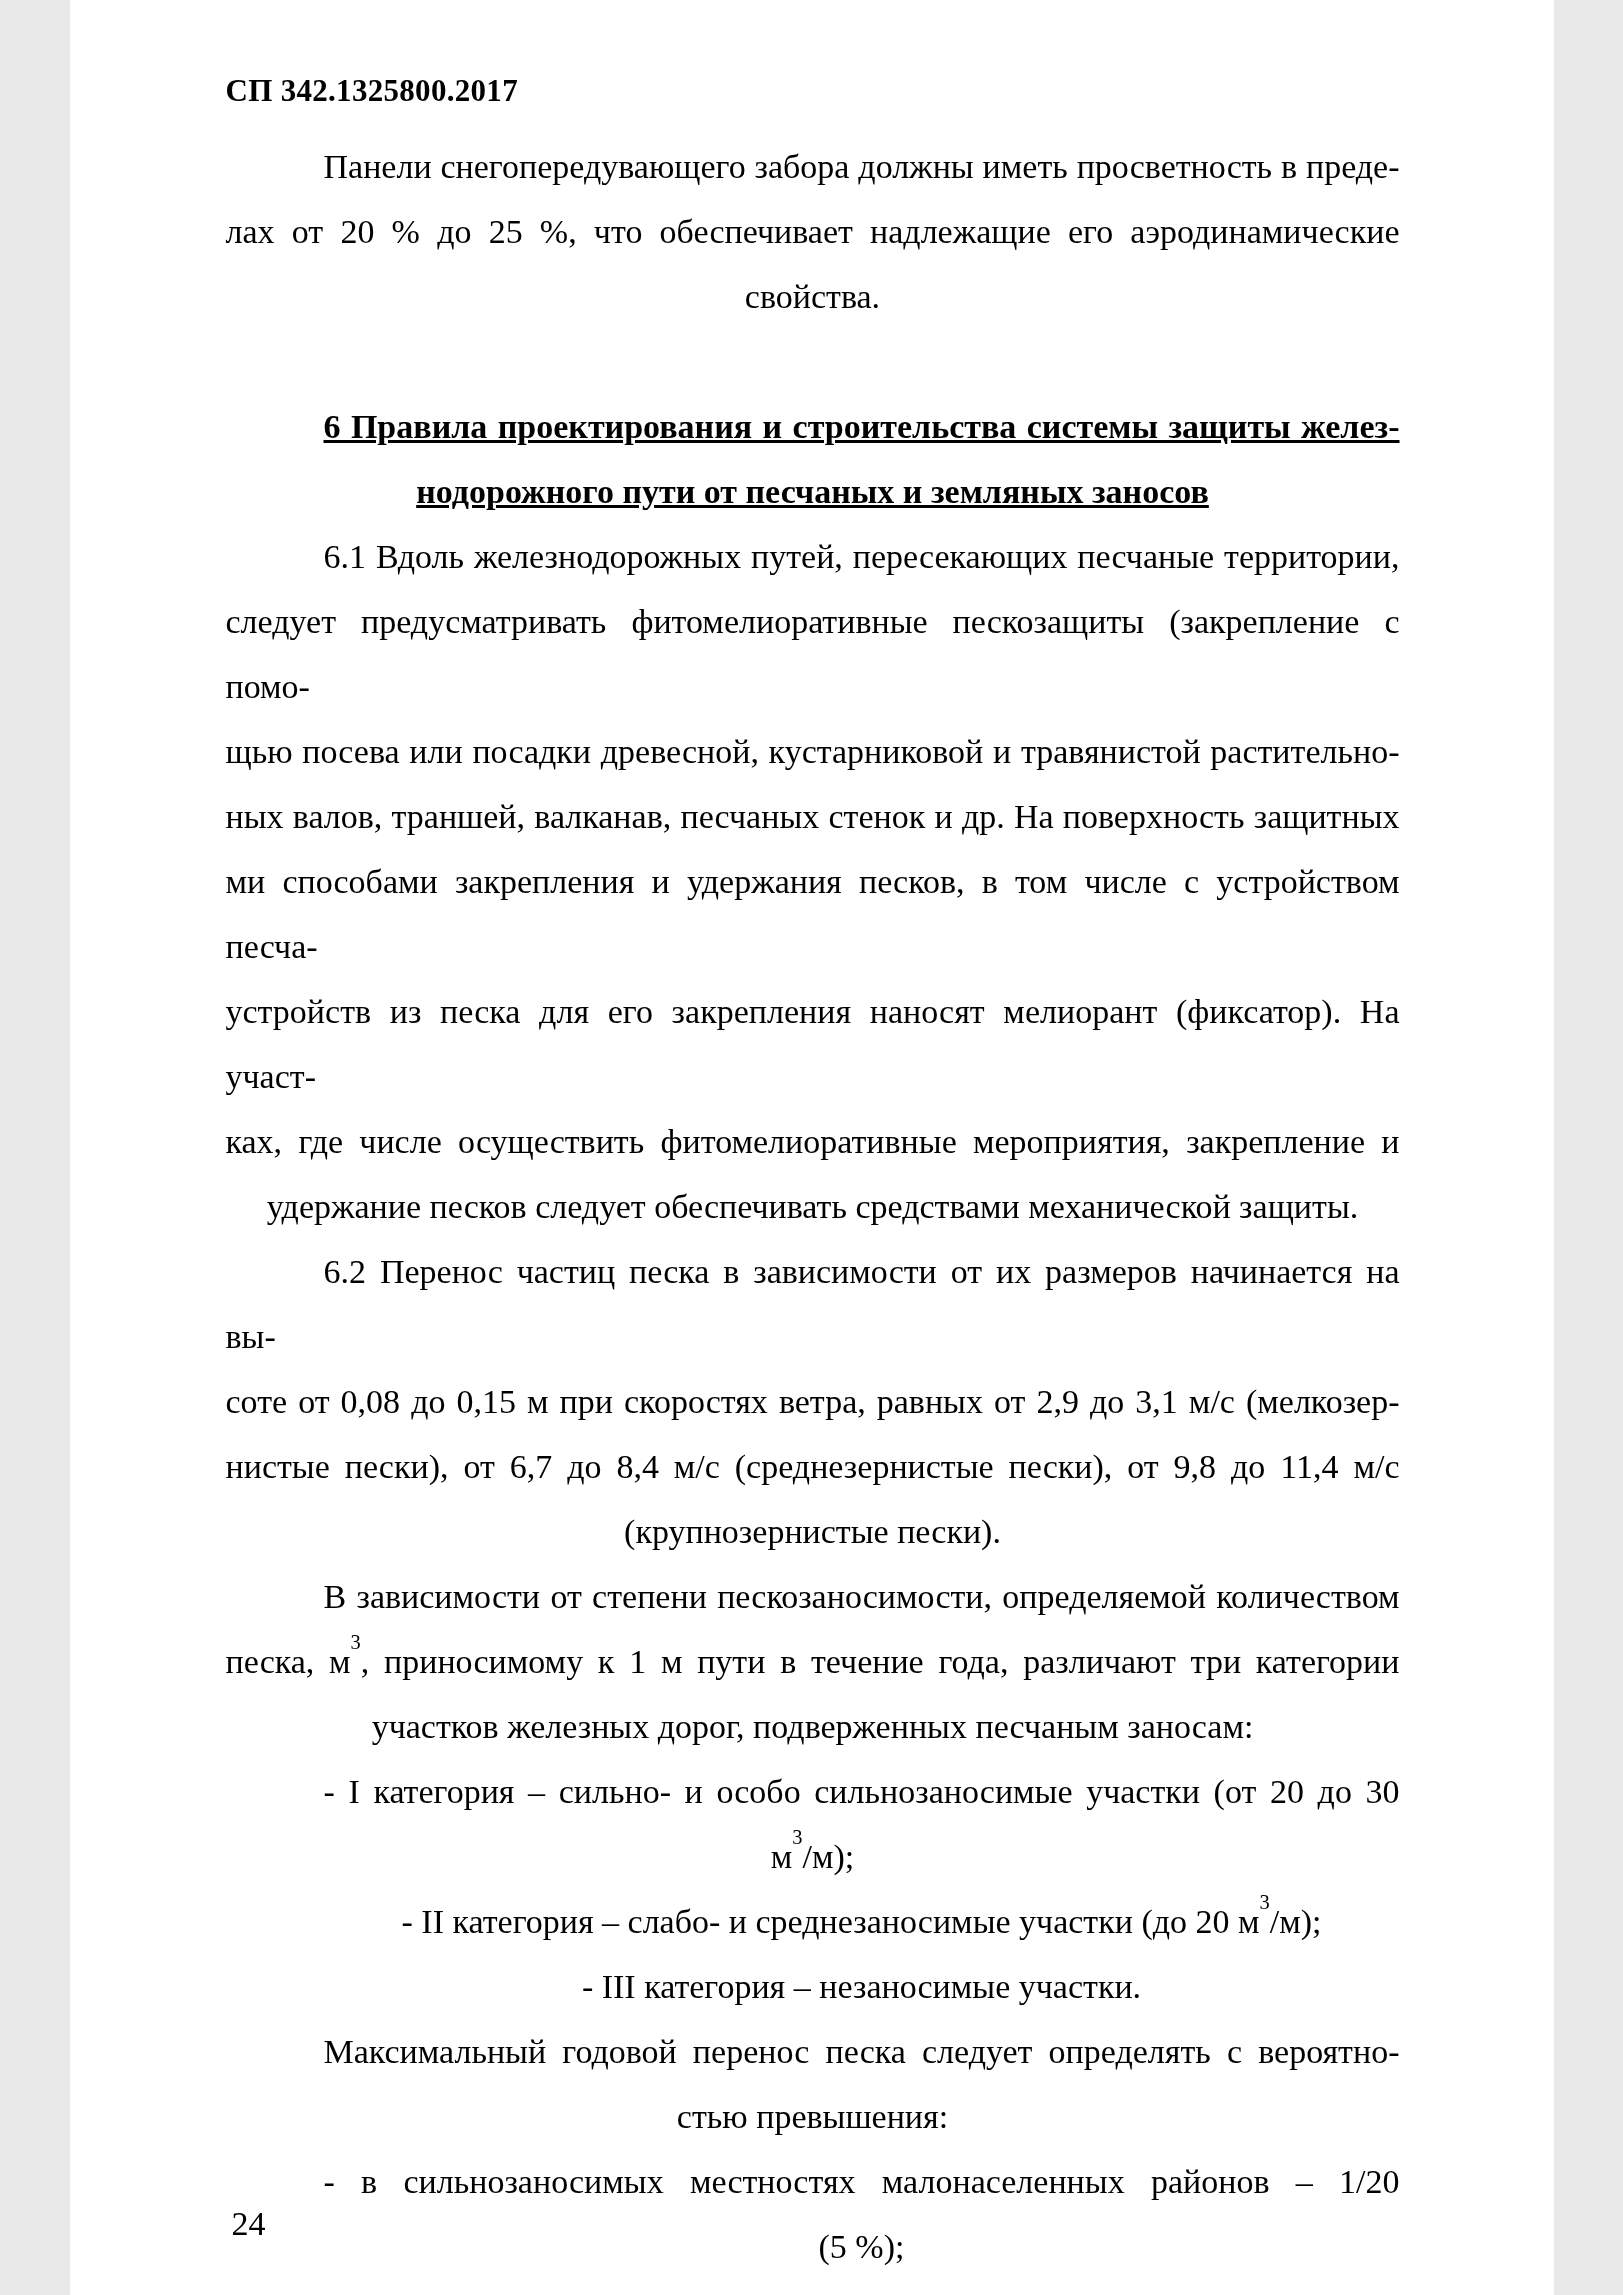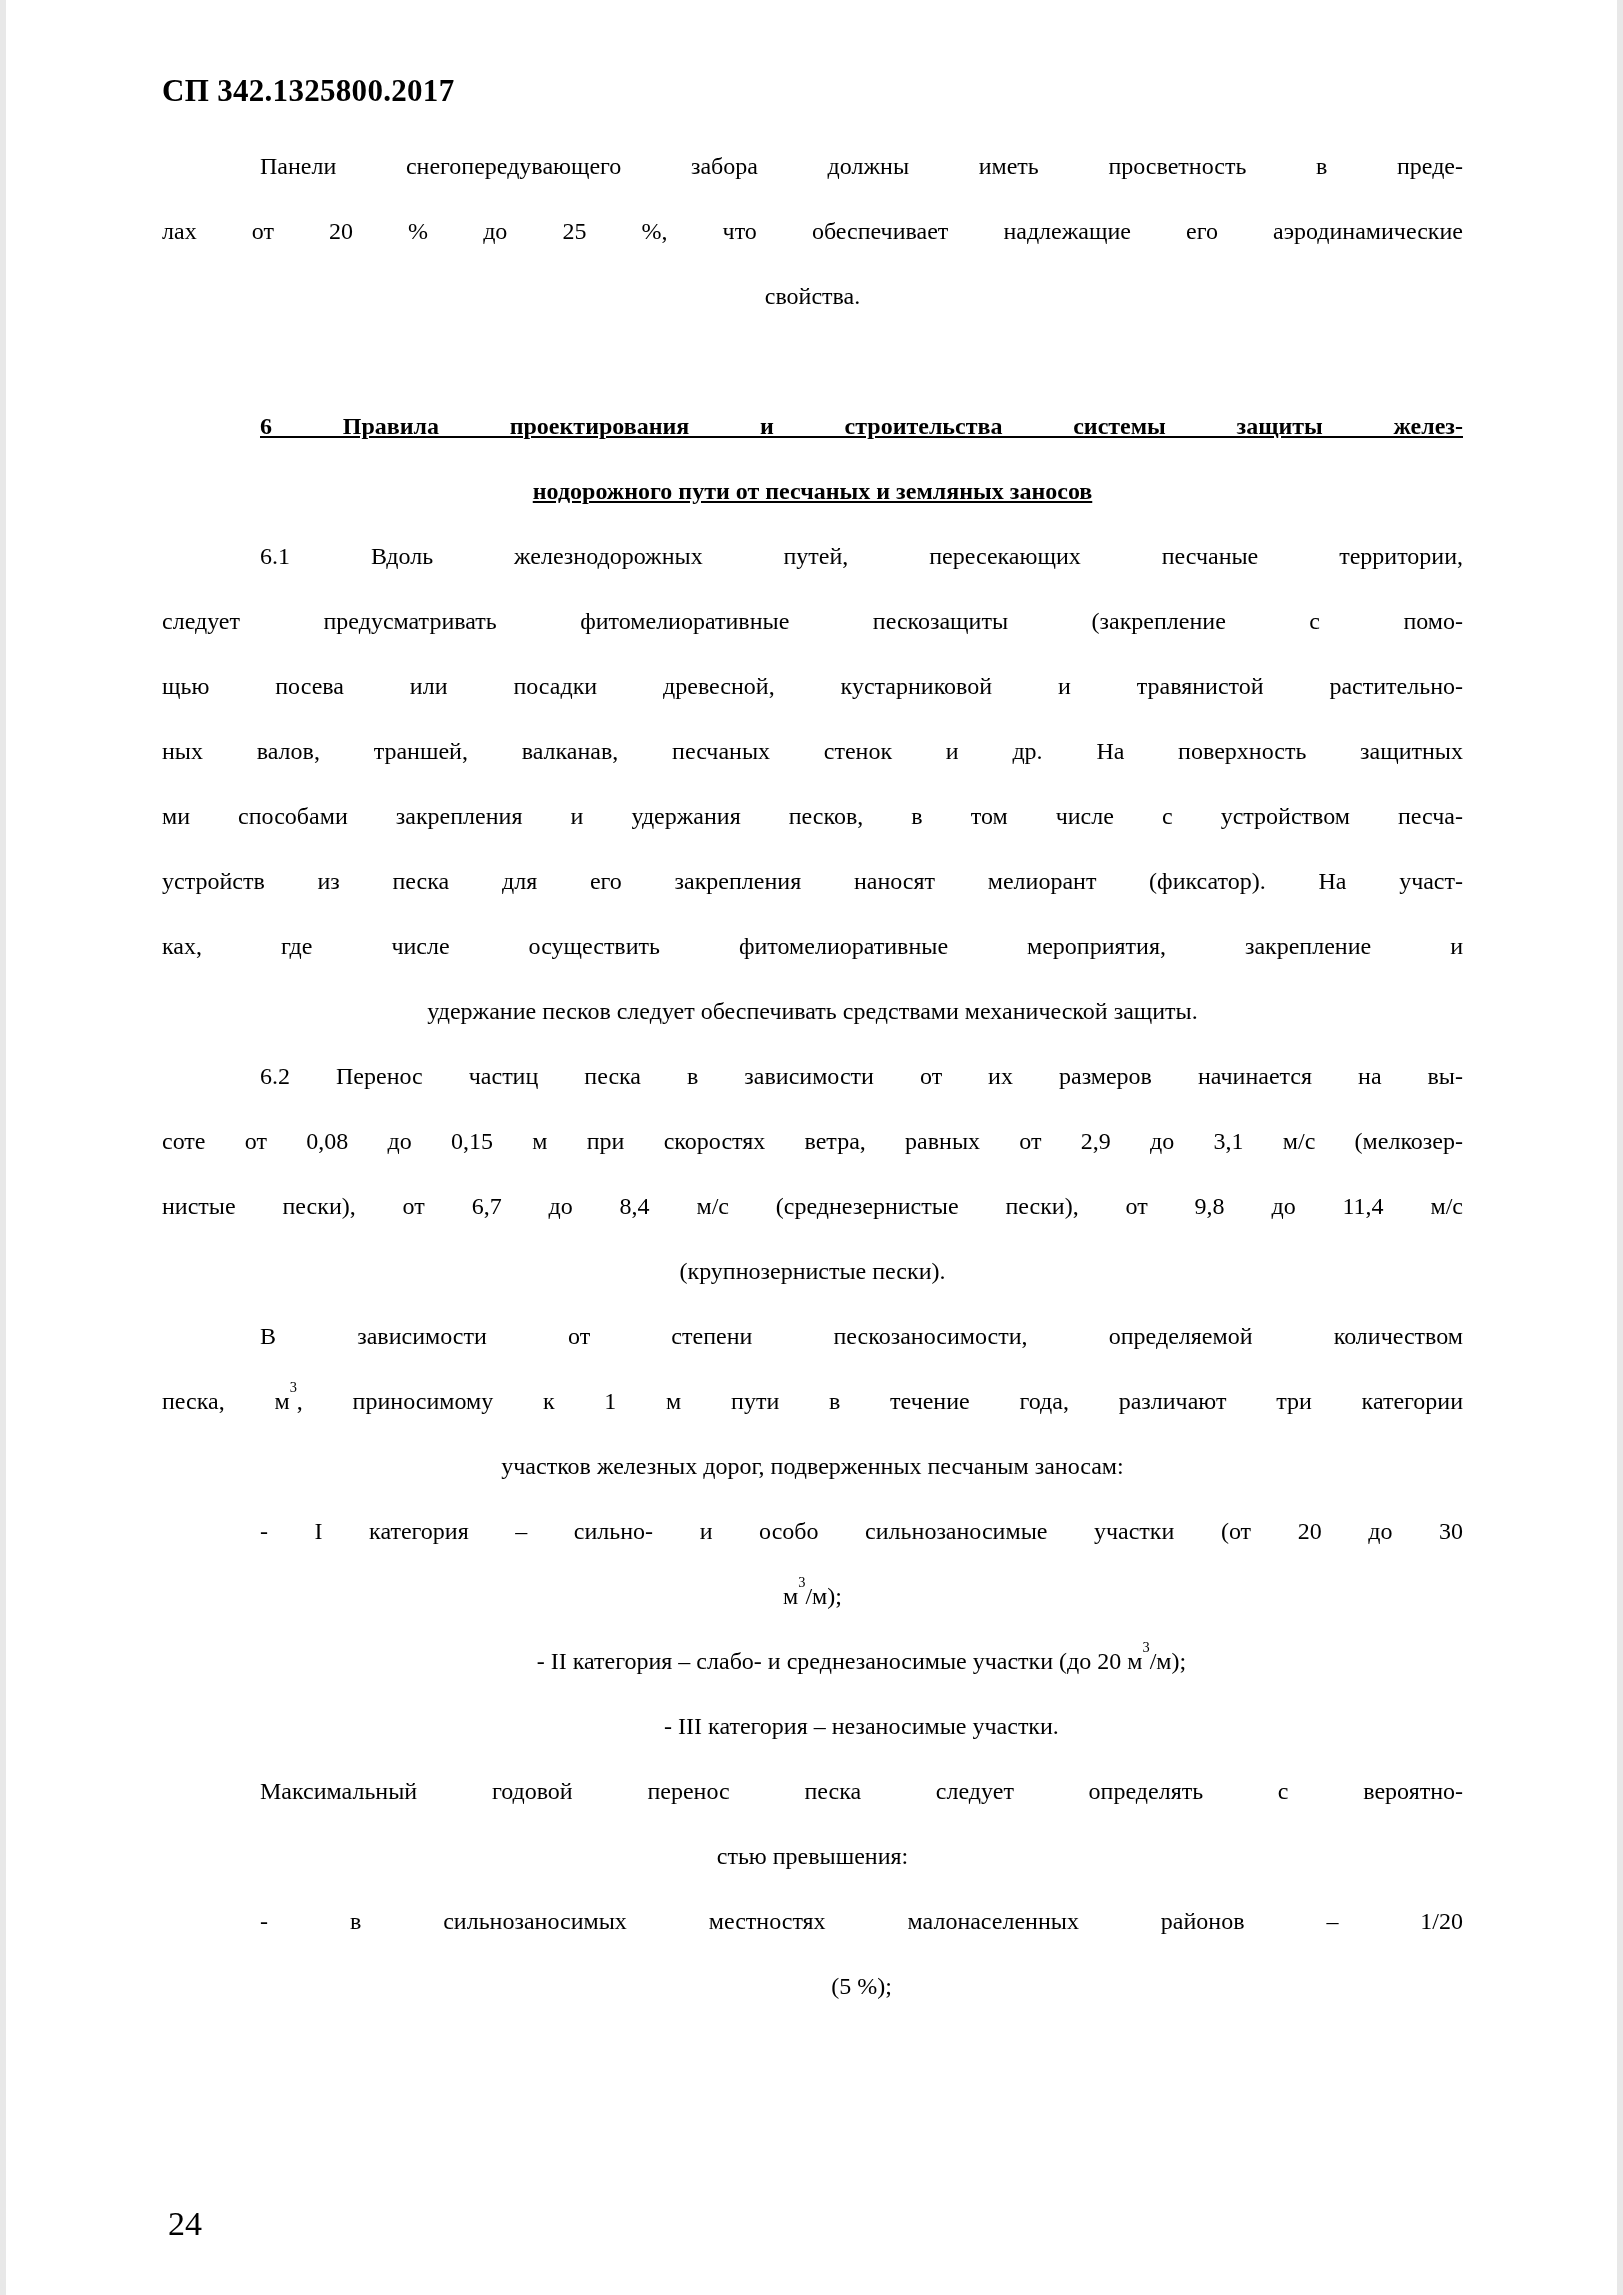--- a/index.html
+++ b/index.html
@@ -2,39 +2,39 @@
 <html lang="ru" style="font-size:10.5px"><head>
 <meta charset="utf-8">
 <style>
   html, body {
     margin: 0;
     padding: 0;
     background: #e8e8e8;
   }
   .page {
     position: relative;
-    width: 1611px;
+    width: 1484px;
     height: 2295px;
     margin: 0 auto;
     background: #ffffff;
     color: #000000;
     font-family: "Liberation Serif", "DejaVu Serif", serif;
     box-sizing: border-box;
     padding: 71px 154px 0 156px;
     overflow: hidden;
   }
   .doc-header {
     font-weight: bold;
     font-size: 31px;
     line-height: 39px;
     letter-spacing: 0.3px;
   }
   .doc-body {
     margin-top: 23.6px;
-    font-size: 24px;
+    font-size: 34px;
     line-height: 65px;
   }
   .para { margin: 0; }
   .para.bold { font-weight: bold; text-decoration: underline; }
   .para.gap-before { margin-top: 65px; }
   .line {
     text-align: center;
   }
   .line.just {
     text-align: justify;

